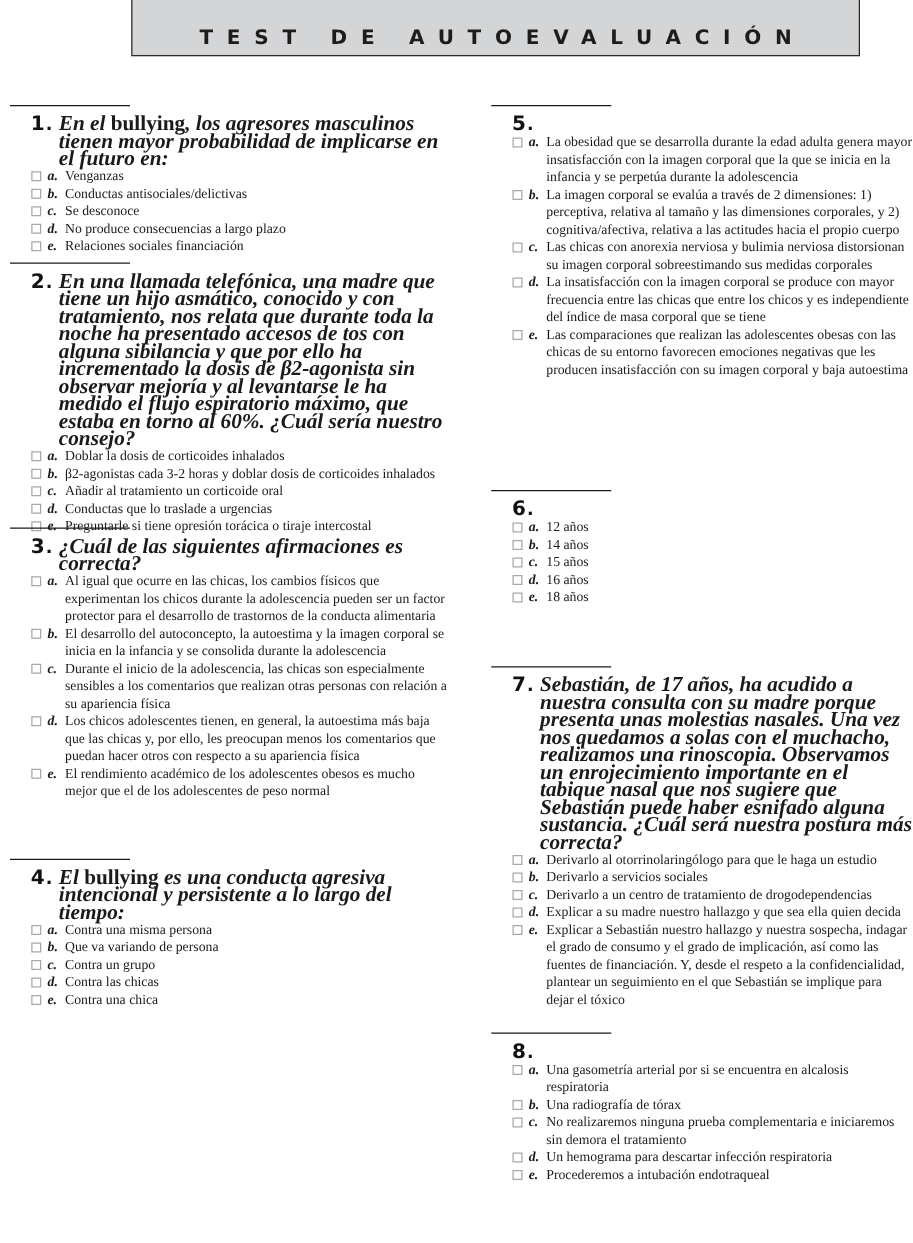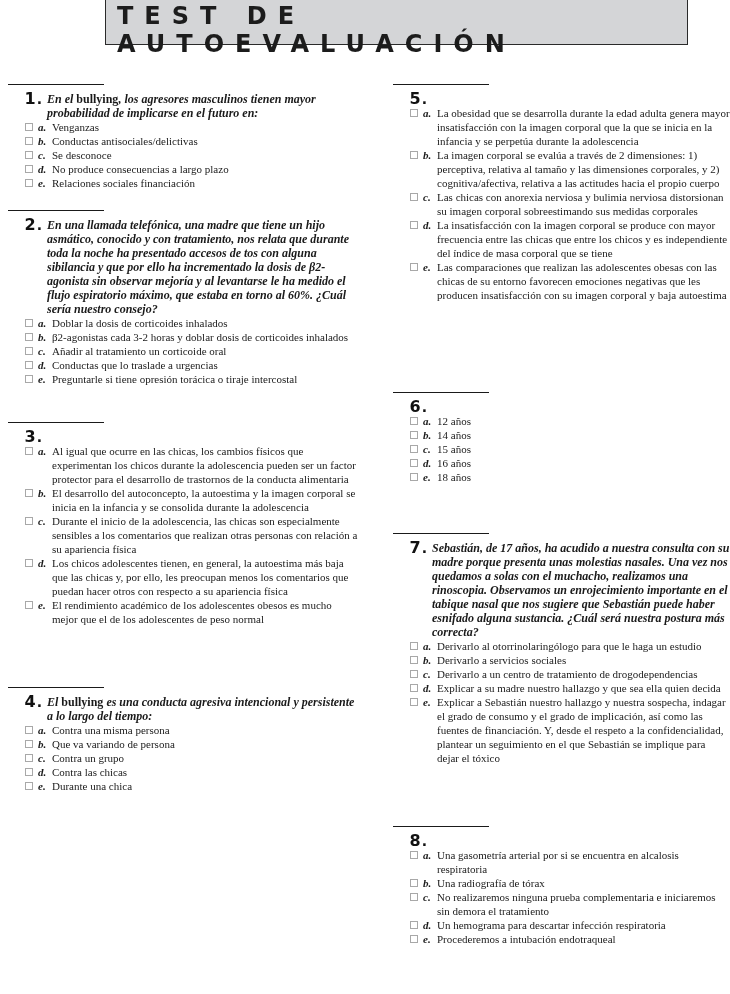--- a/index.html
+++ b/index.html
@@ -8,38 +8,38 @@
     font-family: "Liberation Serif", "DejaVu Serif", serif;
     color: #1a1a1a;
   }
   .header {
     position: absolute; left: 105px; top: -2px; width: 583px; height: 47px;
     background: #d4d5d7; border: 1px solid #2a2a2a; box-sizing: border-box;
     display: flex; align-items: center; justify-content: center;
   }
   .header-title {
     font-family: "DejaVu Sans", "Liberation Sans", sans-serif;
-    font-weight: bold; font-size: 24px; letter-spacing: 11px;
+    font-weight: bold; font-size: 16px; letter-spacing: 11px;
     color: #1c1c1c; margin-top: 16px; padding-left: 11px;
   }
   .col { position: absolute; top: 0; }
   .col-left { left: 8px; width: 352px; }
   .col-right { left: 393px; width: 337px; }
   .question { position: absolute; left: 0; width: 100%; }
   .rule { width: 96px; height: 1px; background: #1a1a1a; margin-bottom: 7px; }
   .q-stem { display: flex; align-items: flex-start; }
   .q-num {
     font-family: "DejaVu Sans", "Liberation Sans", sans-serif;
     font-weight: bold; font-size: 16px; line-height: 14px;
     width: 22px; flex: 0 0 22px; text-align: right; padding-right: 3px;
     margin-left: 12px; color: #111;
   }
   .q-num::after { content: "."; font-size: 14px; margin-left: 1px; }
   .q-text {
-    font-style: italic; font-weight: bold; font-size: 12px; line-height: 14px;
+    font-style: italic; font-weight: bold; font-size: 17px; line-height: 14px;
     margin-left: 2px;
   }
   .q-text .plain { font-style: normal; }
   .options { margin-top: 0; }
   .option {
     display: flex; align-items: flex-start; font-size: 11px; line-height: 14px;
     margin-left: 17px;
   }
   .checkbox {
     flex: 0 0 8px; width: 8px; height: 8px; border: 1px solid #a8a8a8;
@@ -123,20 +123,21 @@
           <span class="checkbox"></span>
           <span class="opt-letter">e.</span>
           <span class="opt-text">Preguntarle si tiene opresión torácica o tiraje intercostal</span>
         </div>
       </div>
     </div>
   <div class="question" style="top:422px;">
       <div class="rule"></div>
       <div class="q-stem">
         <span class="q-num">3</span>
+        <span class="q-text"><span class="">¿Cuál de las siguientes afirmaciones es correcta?</span></span>
       </div>
       <div class="options">
         <div class="option">
           <span class="checkbox"></span>
           <span class="opt-letter">a.</span>
           <span class="opt-text">Al igual que ocurre en las chicas, los cambios físicos que experimentan los chicos durante la adolescencia pueden ser un factor protector para el desarrollo de trastornos de la conducta alimentaria</span>
         </div>
         <div class="option">
           <span class="checkbox"></span>
           <span class="opt-letter">b.</span>
@@ -182,21 +183,21 @@
           <span class="opt-text">Contra un grupo</span>
         </div>
         <div class="option">
           <span class="checkbox"></span>
           <span class="opt-letter">d.</span>
           <span class="opt-text">Contra las chicas</span>
         </div>
         <div class="option">
           <span class="checkbox"></span>
           <span class="opt-letter">e.</span>
-          <span class="opt-text">Durante una chica</span>
+          <span class="opt-text">Contra una chica</span>
         </div>
       </div>
     </div>
 </div>
 
 <div class="col col-right">
   <div class="question" style="top:84px;">
       <div class="rule"></div>
       <div class="q-stem">
         <span class="q-num">5</span>

